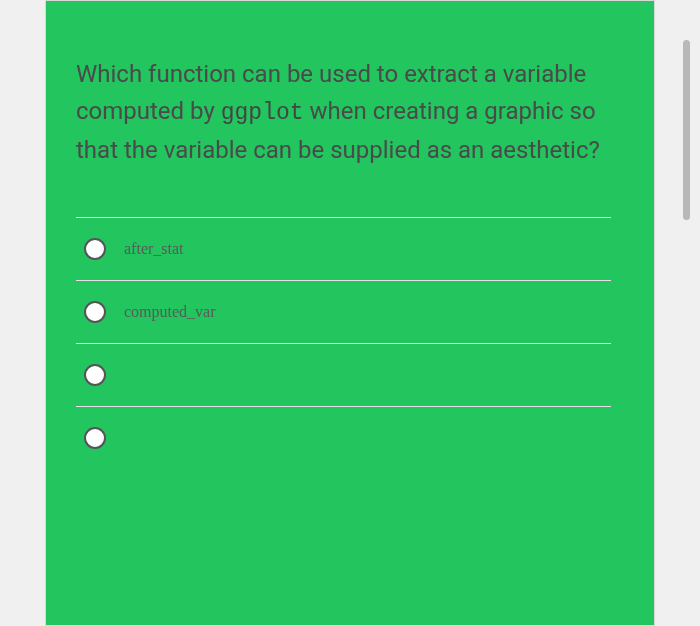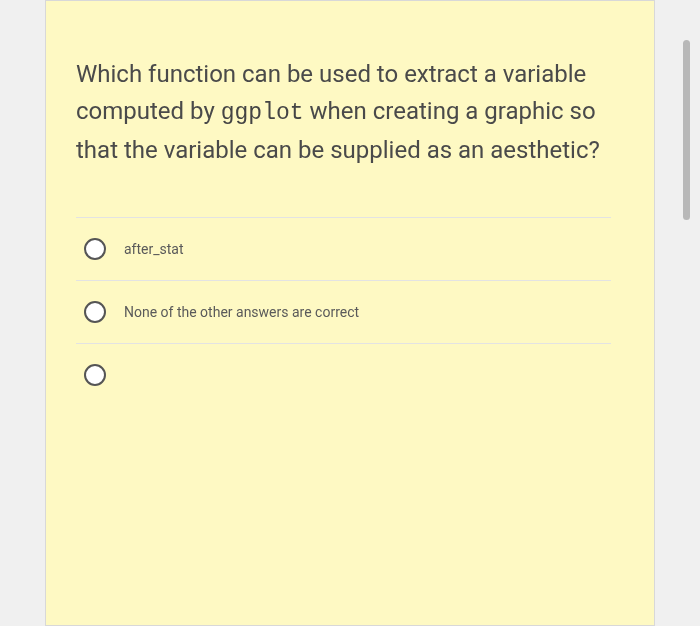--- a/index.html
+++ b/index.html
@@ -9,21 +9,21 @@
     }
     body {
       font-family: -apple-system, BlinkMacSystemFont, "Segoe UI", Roboto, Helvetica, Arial, sans-serif;
       background: #f0f0f0;
       width: 700px;
       height: 626px;
       overflow: hidden;
       position: relative;
     }
     .card {
-      background: #fef9c3;
+      background: #22c55e;
       border: 1px solid #d8d8d8;
       margin: 0 45px;
       height: 100%;
       padding: 55px 43px 0 30px;
     }
     .question {
       font-size: 24px;
       line-height: 1.55;
       color: #4a4a4a;
       font-weight: 400;
@@ -50,23 +50,24 @@
     .radio {
       width: 22px;
       height: 22px;
       border: 2.5px solid #555;
       border-radius: 50%;
       flex-shrink: 0;
       cursor: pointer;
       background: #fff;
     }
     .option-label {
-      font-size: 14px;
+      font-size: 16px;
       color: #5a5a5a;
       font-weight: 400;
+      font-family: Liberation Serif, serif;
     }
     .scrollbar-track {
       position: absolute;
       right: 10px;
       top: 0;
       bottom: 0;
       width: 8px;
     }
     .scrollbar-thumb {
       position: absolute;
@@ -85,21 +86,24 @@
   <p class="question">
     <span>Which function can be used to extract a variable computed by </span><span class="code">ggplot</span><span> when creating a graphic so that the variable can be supplied as an aesthetic?</span>
   </p>
   <ul class="options">
     <li class="option">
       <span class="radio"></span>
       <span class="option-label">after_stat</span>
     </li>
     <li class="option">
       <span class="radio"></span>
-      <span class="option-label">None of the other answers are correct</span>
+      <span class="option-label">computed_var</span>
+    </li>
+    <li class="option">
+      <span class="radio"></span>
     </li>
     <li class="option">
       <span class="radio"></span>
     </li>
   </ul>
 </div>
 
 <div class="scrollbar-track">
   <div class="scrollbar-thumb"></div>
 </div>

